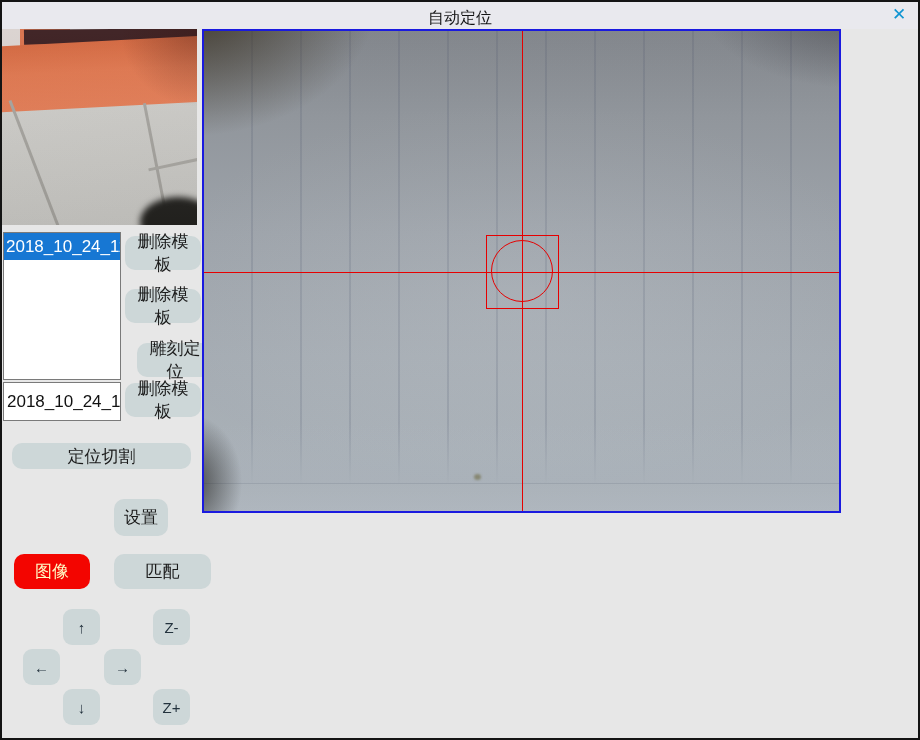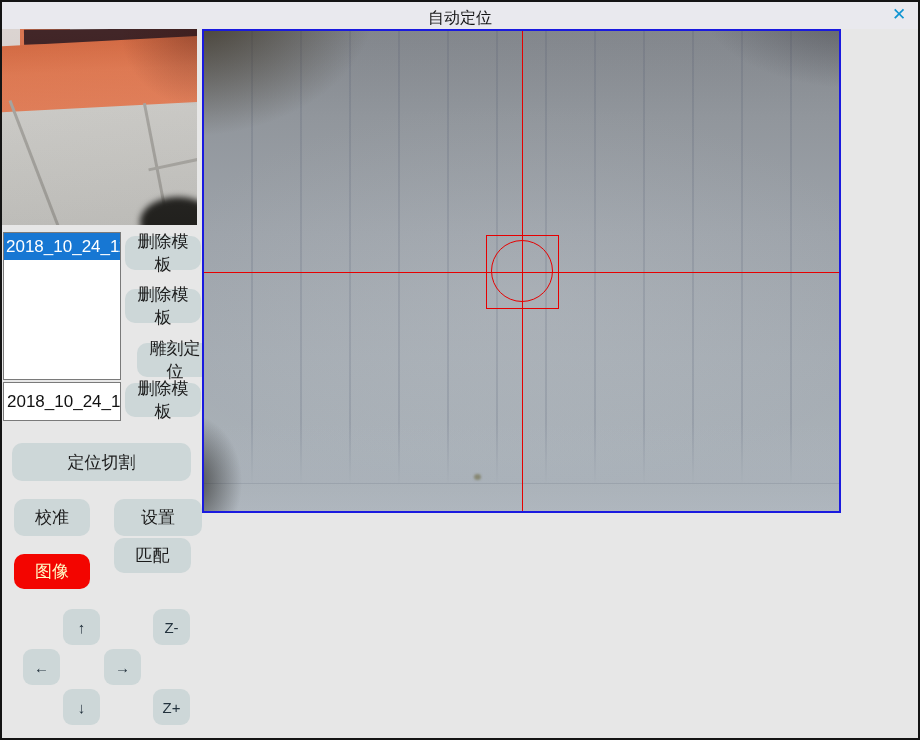--- a/index.html
+++ b/index.html
@@ -100,25 +100,24 @@
     <div class="list-item selected">2018_10_24_11</div>
   </div>
 
   <input class="name-input" type="text" value="2018_10_24_11" style="">
 
   <button class="btn tmpl-btn" style="top:234px;">删除模板</button>
   <button class="btn tmpl-btn" style="top:287px;">删除模板</button>
   <button class="btn tmpl-btn" style="top:341px;margin-left:12px;">雕刻定位</button>
   <button class="btn tmpl-btn" style="top:381px;">删除模板</button>
 
-  <button class="btn" style="left:10px;top:441px;width:179px;height:38px;">定位切割</button>
-  <button class="btn" style="left:12px;top:497px;width:76px;height:37px;">校准</button>
-  <button class="btn" style="left:112px;top:497px;width:88px;height:37px;">设置</button>
+  <button class="btn" style="left:10px;top:441px;width:179px;height:26px;">定位切割</button>
+  <button class="btn" style="left:112px;top:497px;width:54px;height:37px;">设置</button>
   <button class="btn red" style="left:12px;top:552px;width:76px;height:35px;">图像</button>
-  <button class="btn" style="left:112px;top:536px;width:77px;height:35px;">匹配</button>
+  <button class="btn" style="left:112px;top:552px;width:97px;height:35px;">匹配</button>
 
   <button class="btn jog" style="left:61px;top:607px;">↑</button>
   <button class="btn jog" style="left:151px;top:607px;">Z-</button>
   <button class="btn jog" style="left:21px;top:647px;">←</button>
   <button class="btn jog" style="left:102px;top:647px;">→</button>
   <button class="btn jog" style="left:61px;top:687px;">↓</button>
   <button class="btn jog" style="left:151px;top:687px;">Z+</button>
 
   <div class="camera">
     <div class="cam-lines"></div>

